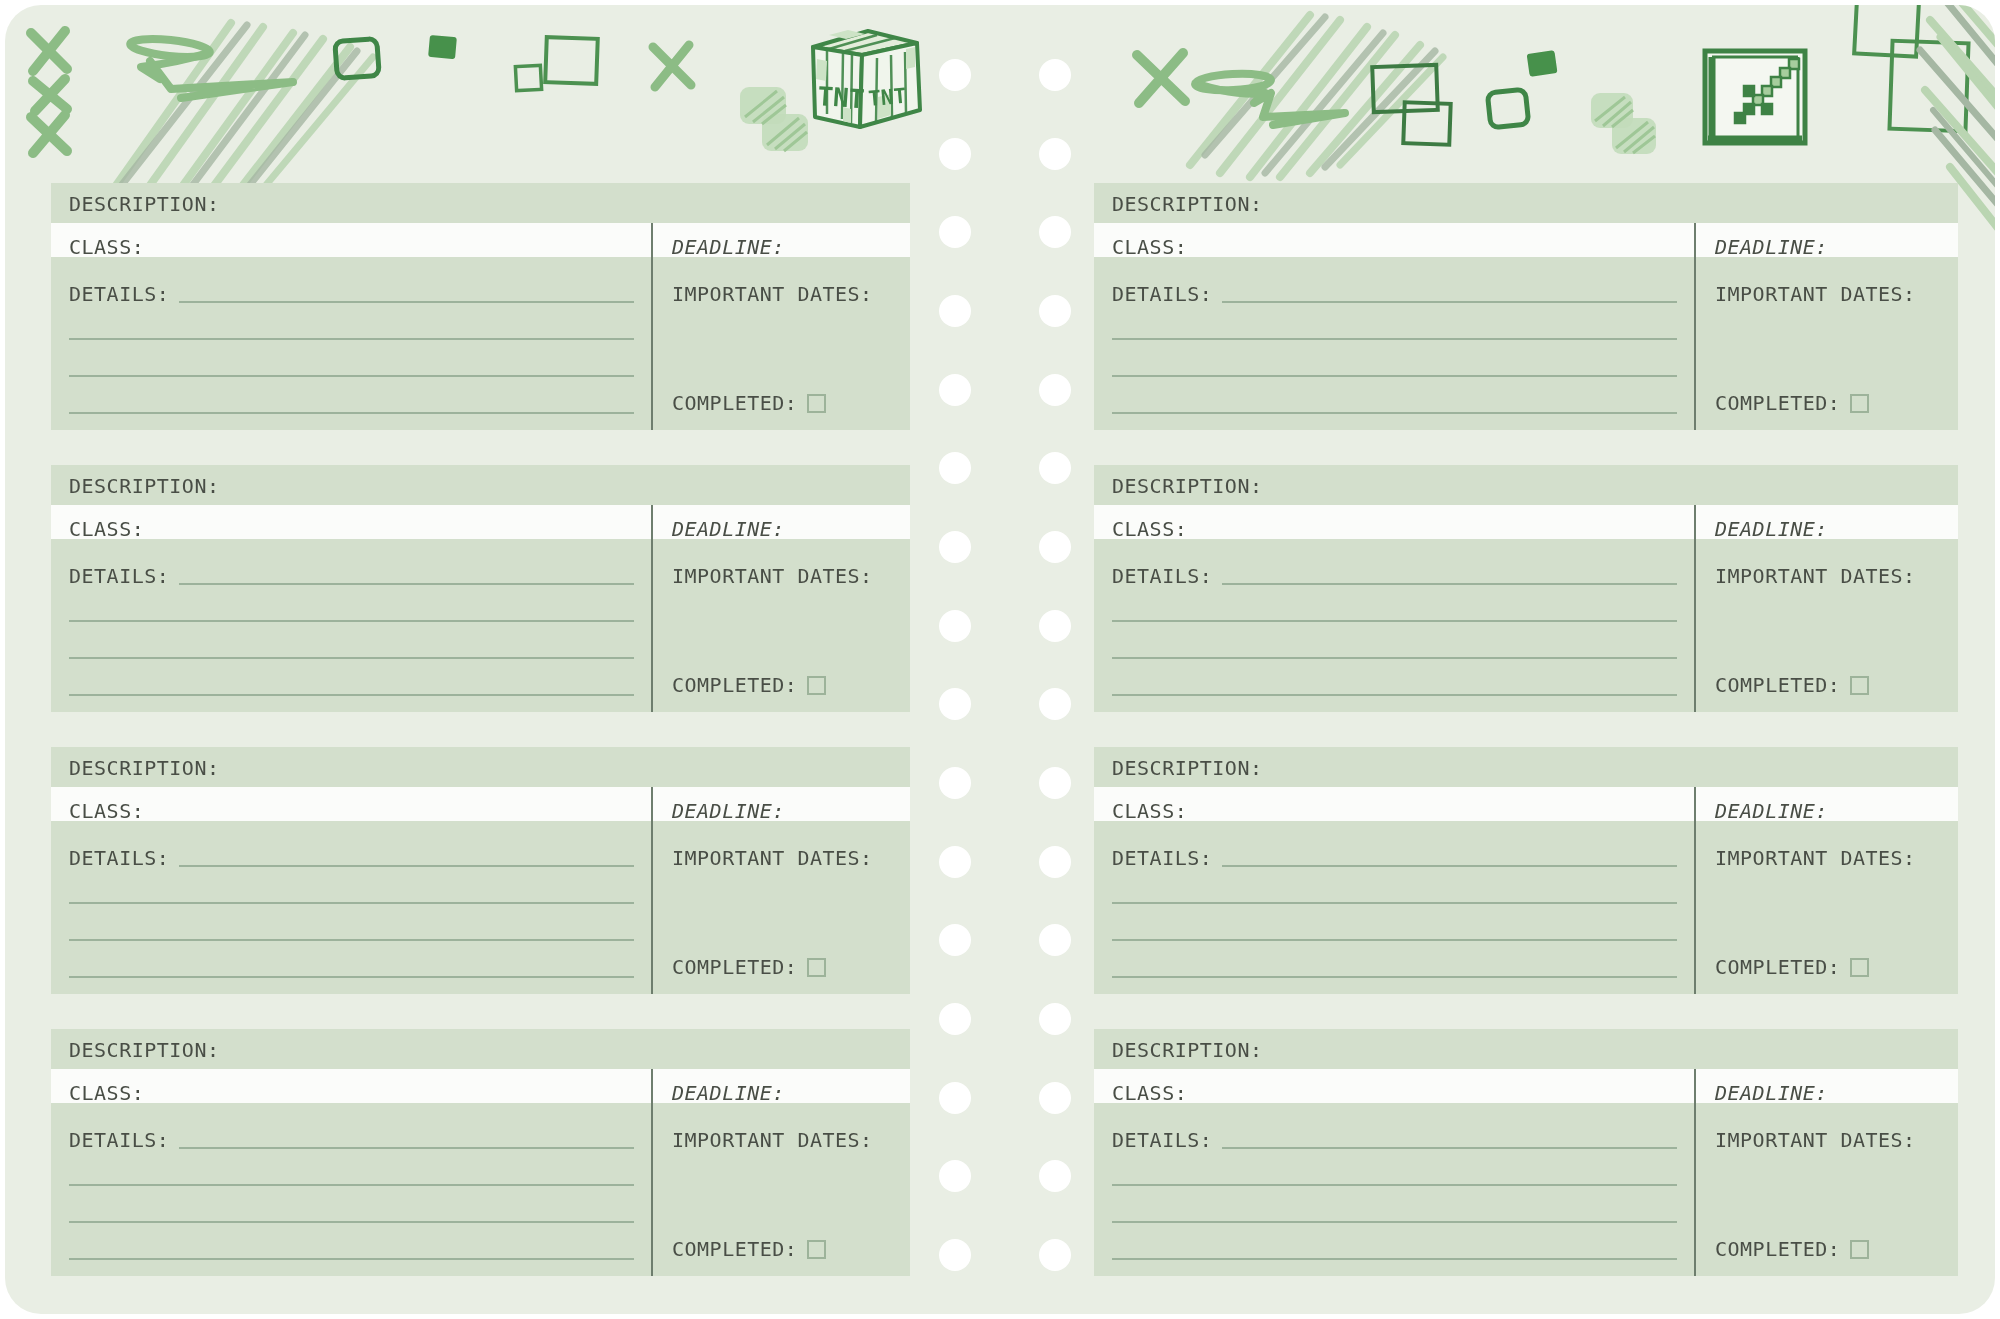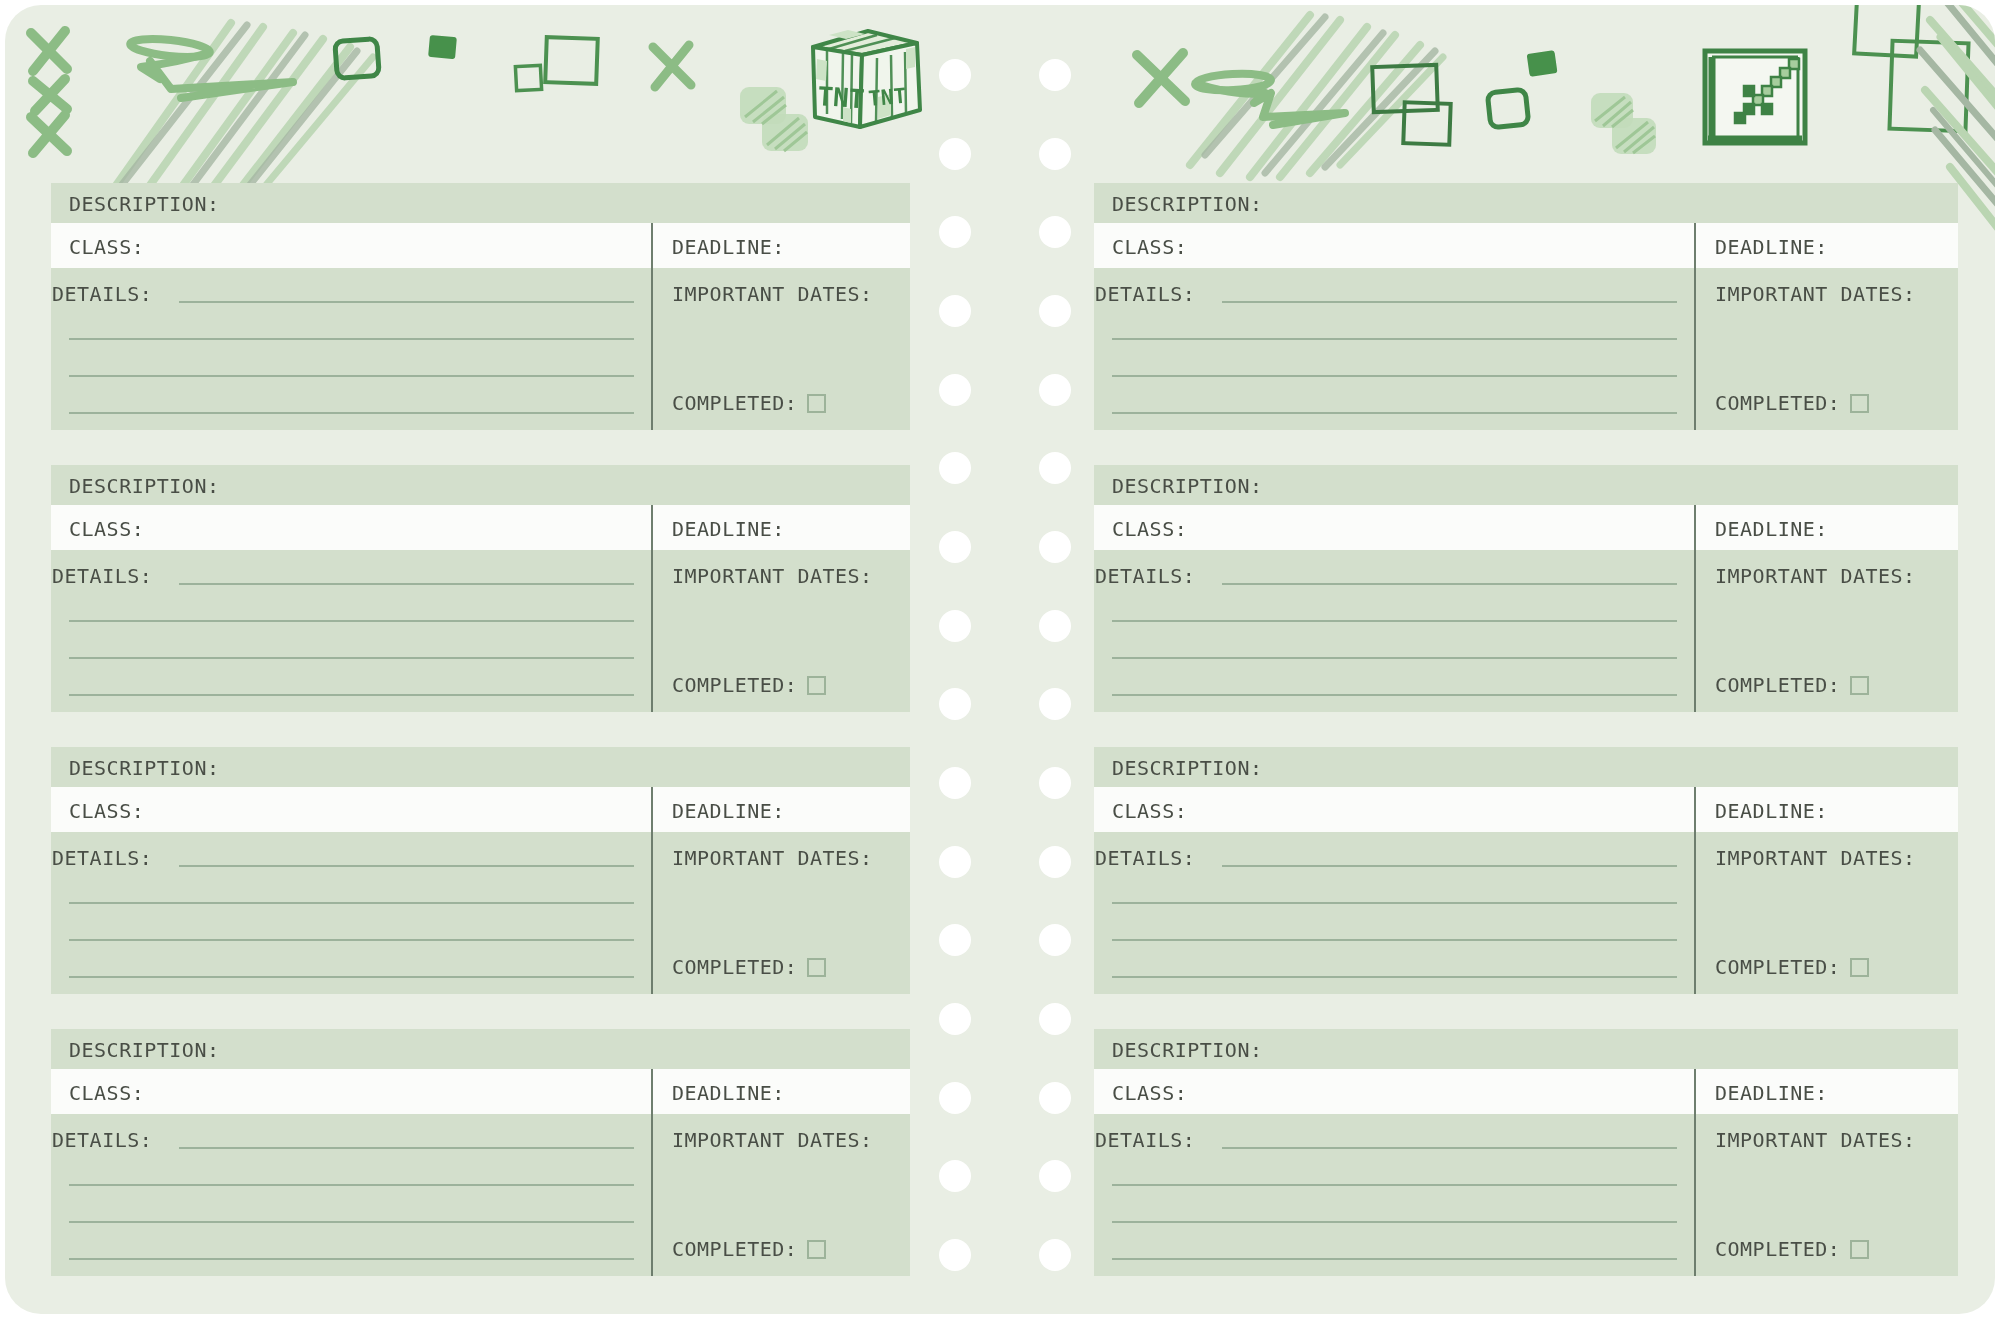--- a/index.html
+++ b/index.html
@@ -3,28 +3,28 @@
 <meta charset="utf-8">
 <style>
   html,body{margin:0;padding:0;background:#ffffff;}
   body{width:2000px;height:1319px;position:relative;font-family:"DejaVu Sans Mono", monospace;}
   .sheet{position:absolute;left:5px;top:5px;right:5px;bottom:5px;background:#e9eee4;border-radius:36px;overflow:hidden;}
   .deco{position:absolute;left:0;top:0;width:1990px;height:1309px;pointer-events:none;}
   .title{position:absolute;left:279px;top:86px;margin:0;font-size:27px;font-weight:bold;letter-spacing:1.5px;color:#4b4f47;white-space:nowrap;}
   .cards-layer{position:absolute;inset:0;}
   .card{position:absolute;height:247px;background:#d3dfcc;}
   .row-desc{position:absolute;left:0;top:0;right:0;height:40px;}
-  .row-class{position:absolute;left:0;top:40px;right:0;height:45px;background:#fbfcfa;text-align:center;}
+  .row-class{position:absolute;left:0;top:40px;right:0;height:34px;background:#fbfcfa;text-align:center;}
   .card-body{position:absolute;left:0;top:85px;right:0;bottom:0;}
   .divider{position:absolute;left:600px;top:40px;bottom:0;width:2px;background:#6e7e6e;}
   .lbl{color:#494e46;font-size:20px;letter-spacing:0.5px;white-space:nowrap;}
   .row-desc .lbl{position:absolute;left:18px;top:9px;}
   .lbl-class{position:absolute;left:18px;top:12px;}
-  .lbl-deadline{position:absolute;left:621px;top:12px;}
-  .lbl-details{position:absolute;left:1px;top:14px;}
+  .lbl-deadline{position:absolute;left:621px;top:12px;font-style:italic;}
+  .lbl-details{position:absolute;left:18px;top:14px;}
   .lbl-dates{position:absolute;left:621px;top:14px;}
   .detail-line{position:absolute;height:20px;border-bottom:2px solid #9cb29b;font-size:18px;color:#494e46;}
   .dl-1{left:128px;width:455px;top:13px;}
   .dl-2{left:18px;width:565px;top:50px;}
   .dl-3{left:18px;width:565px;top:87px;}
   .dl-4{left:18px;width:565px;top:124px;}
   .completed-row{position:absolute;left:621px;top:123px;display:flex;align-items:center;justify-content:center;}
   .checkbox{display:inline-block;width:15px;height:15px;border:2px solid #9db39a;margin-left:10px;background:transparent;}
   .fill-val{position:absolute;font-size:20px;color:#494e46;}
   .desc-val{left:200px;top:9px;right:20px;height:22px;}

